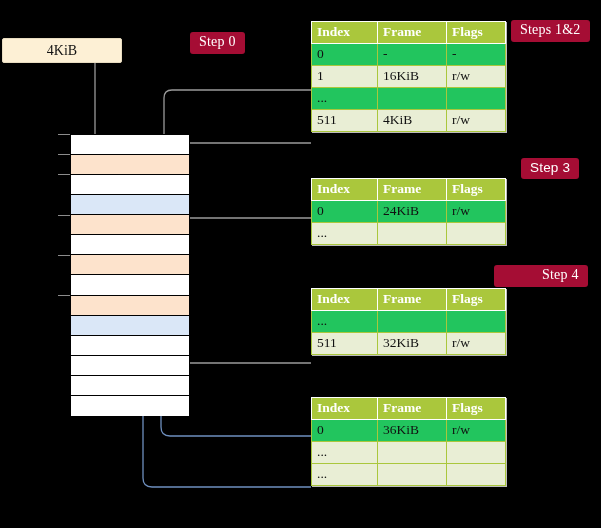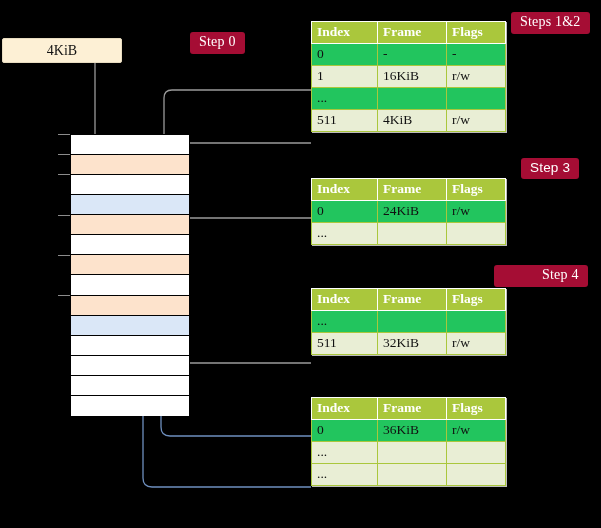--- a/index.html
+++ b/index.html
@@ -113,21 +113,21 @@
     <div class="memrow orange"></div>
     <div class="memrow blue"></div>
     <div class="memrow"></div>
     <div class="memrow"></div>
     <div class="memrow"></div>
     <div class="memrow"></div>
   </div>
 
 <div id="badges-host">
     <div class="badge" style="left: 190px; top: 32px;">Step 0</div>
-    <div class="badge" style="left: 511px; top: 12px;">Steps 1&amp;2</div>
+    <div class="badge" style="left: 511px; top: 20px;">Steps 1&amp;2</div>
     <div class="badge sans" style="left: 521px; top: 158px;">Step 3</div>
     <div class="badge" style="left: 494px; top: 265px; padding-left: 48px;">Step 4</div>
   </div>
 <div id="tables-host">
     <table class="ptab" style="left: 311px; top: 21px;">
       <thead>
         <tr>
           <th class="c-index">Index</th>
           <th class="c-frame">Frame</th>
           <th class="c-flags">Flags</th>

